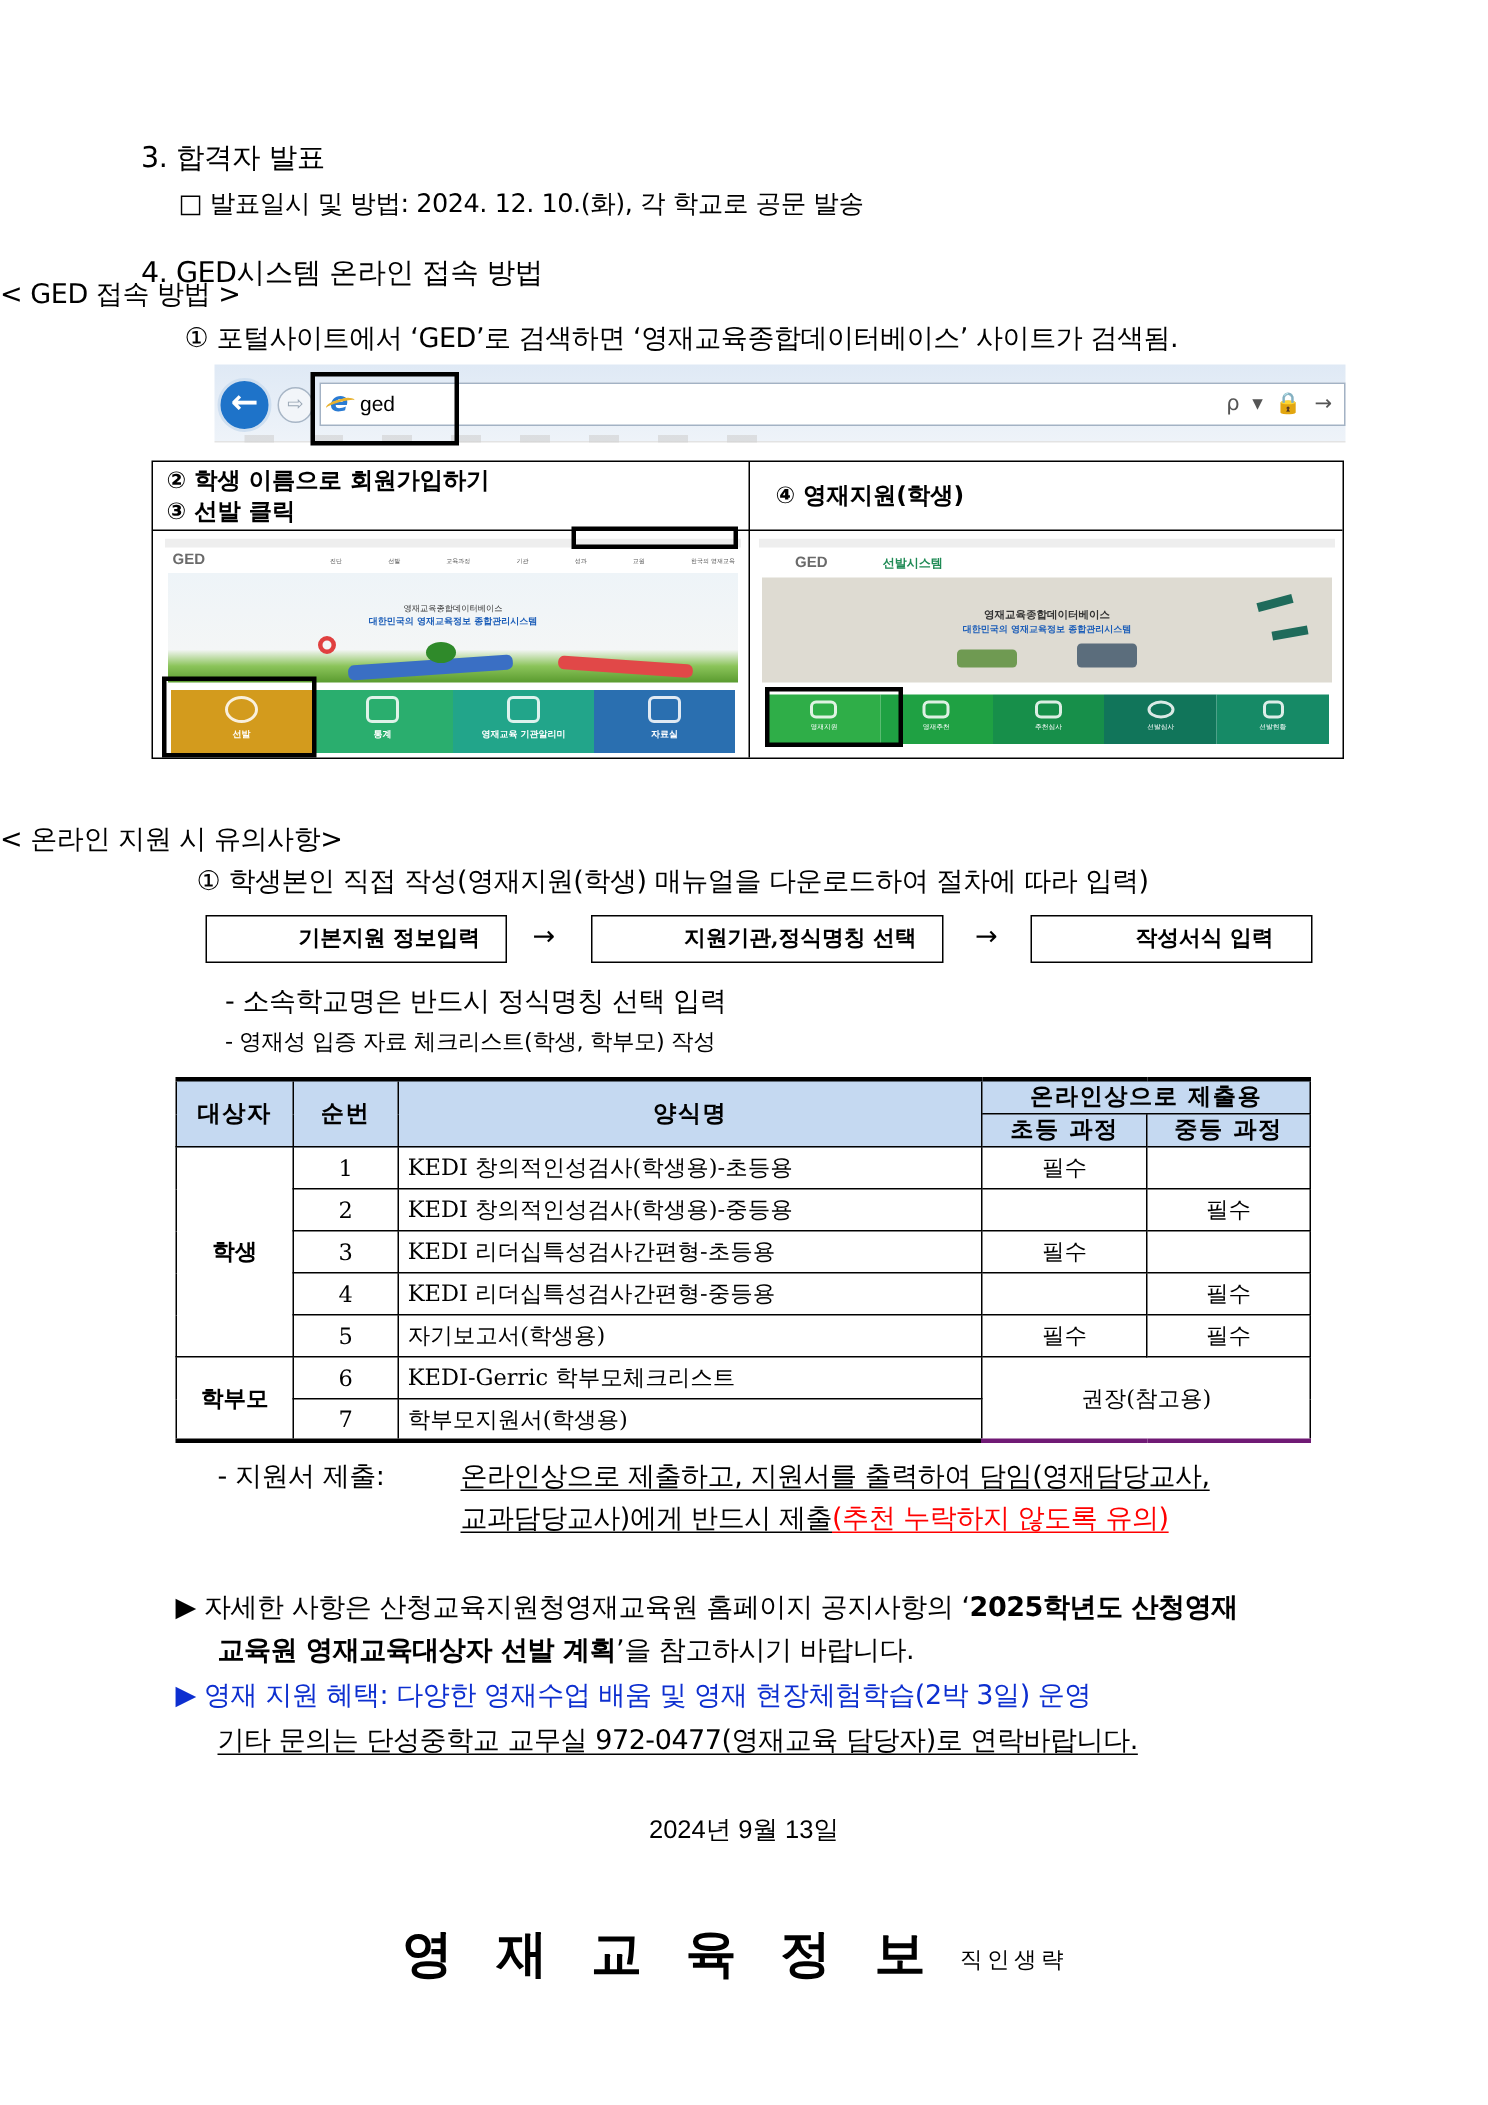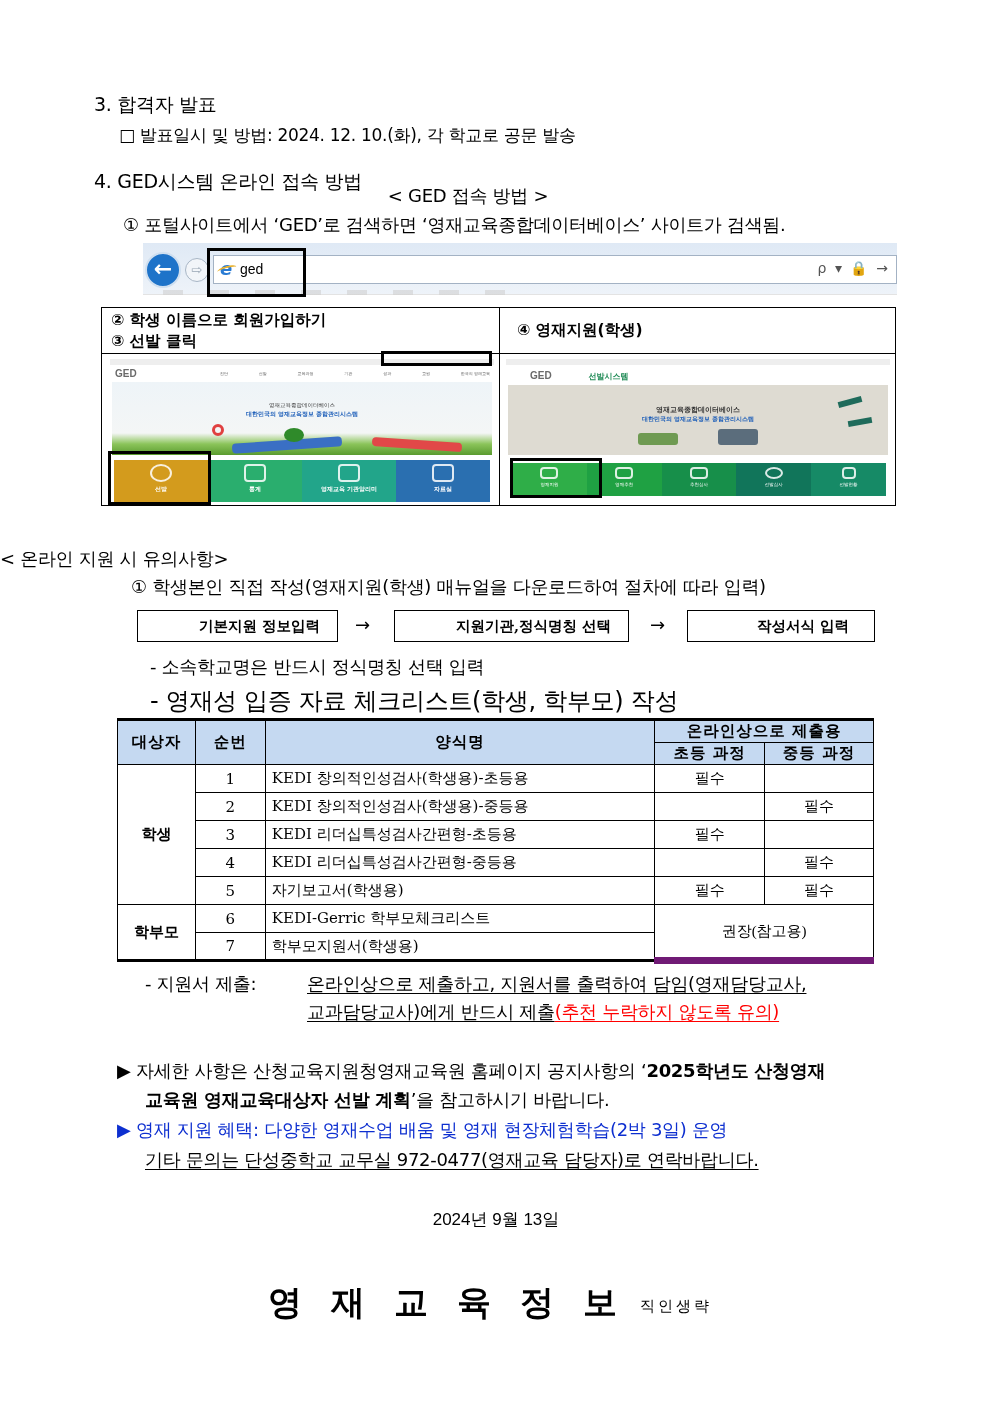--- a/index.html
+++ b/index.html
@@ -58,21 +58,21 @@
   .closing { position:absolute; left: 268px; top: 1280px; font-family: "DejaVu Sans", sans-serif; font-weight: bold; font-size: 34px; letter-spacing: 29px; white-space: nowrap; }
   .seal { position:absolute; left: 640px; top: 1297px; font-size: 15px; letter-spacing: 3px; white-space: nowrap; }
 </style>
 </head>
 <body>
 
 <div class="abs gulim" style="left:94px; top:92px; font-size:19px;">3. 합격자 발표</div>
 <div class="abs gulim" style="left:119px; top:124px;">□ 발표일시 및 방법: 2024. 12. 10.(화), 각 학교로 공문 발송</div>
 
 <div class="abs gulim" style="left:94px; top:169px; font-size:19px;">4. GED시스템 온라인 접속 방법</div>
-<div class="abs gulim" style="left:0; width:936px; text-align:center; top:184px; font-size:18px;">&lt; GED 접속 방법 &gt;</div>
+<div class="abs gulim" style="left:0; width:936px; top:184px; font-size:18px;">&lt; GED 접속 방법 &gt;</div>
 <div class="abs gulim" style="left:123px; top:213px; font-size:18px;">① 포털사이트에서 ‘GED’로 검색하면 ‘영재교육종합데이터베이스’ 사이트가 검색됨.</div>
 
 <div class="abs browser">
   <div class="back">←</div>
   <div class="fwd">⇨</div>
   <div class="addr">
     <span class="ie">e</span>
     <span class="addrtext">ged</span>
     <span class="tools">ρ ▾ 🔒 →</span>
   </div>
@@ -173,21 +173,21 @@
 <div class="abs gulim" style="left:0; width:992px; text-align:left; top:547px; font-size:18px;">&lt; 온라인 지원 시 유의사항&gt;</div>
 <div class="abs gulim" style="left:131px; top:575px; font-size:18px;">① 학생본인 직접 작성(영재지원(학생) 매뉴얼을 다운로드하여 절차에 따라 입력)</div>
 
 <div class="flowbox" style="left:137px; width:201px;">기본지원 정보입력</div>
 <div class="arrow" style="left:355px;">→</div>
 <div class="flowbox" style="left:394px; width:235px;">지원기관,정식명칭 선택</div>
 <div class="arrow" style="left:650px;">→</div>
 <div class="flowbox" style="left:687px; width:188px;">작성서식 입력</div>
 
 <div class="abs gulim" style="left:150px; top:655px; font-size:18px;">- 소속학교명은 반드시 정식명칭 선택 입력</div>
-<div class="abs gulim" style="left:150px; top:685px; font-size:24px;">- 영재성 입증 자료 체크리스트(학생, 학부모) 작성</div>
+<div class="abs gulim" style="left:150px; top:685px; font-size:15px;">- 영재성 입증 자료 체크리스트(학생, 학부모) 작성</div>
 
 <table class="forms">
   <colgroup>
     <col style="width:78px">
       <col style="width:70px">
       <col style="width:390px">
       <col style="width:110px">
       <col style="width:109px">
   </colgroup>
   <tbody>
@@ -229,21 +229,21 @@
   <tr>
     <td class="c">5</td>
     <td>자기보고서(학생용)</td>
     <td class="c">필수</td>
     <td class="c">필수</td>
   </tr>
   <tr>
     <td rowspan="2" class="c bold" style="border-bottom:3px solid #000;">학부모</td>
     <td class="c">6</td>
     <td>KEDI-Gerric 학부모체크리스트</td>
-    <td colspan="2" rowspan="2" class="c" style="border-bottom:7px solid #701a75;font-family:Liberation Serif, serif;">권장(참고용)</td>
+    <td colspan="2" rowspan="2" class="c" style="border-bottom:3px solid #701a75;">권장(참고용)</td>
   </tr>
   <tr class="last">
     <td class="c">7</td>
     <td>학부모지원서(학생용)</td>
   </tr>
 </tbody>
   </table>
 
 <div class="abs gulim" style="left:145px; top:972px; font-size:18px;">- 지원서 제출:</div>
 <div class="abs gulim ul" style="left:307px; top:972px; font-size:18px;">온라인상으로 제출하고, 지원서를 출력하여 담임(영재담당교사,</div>

